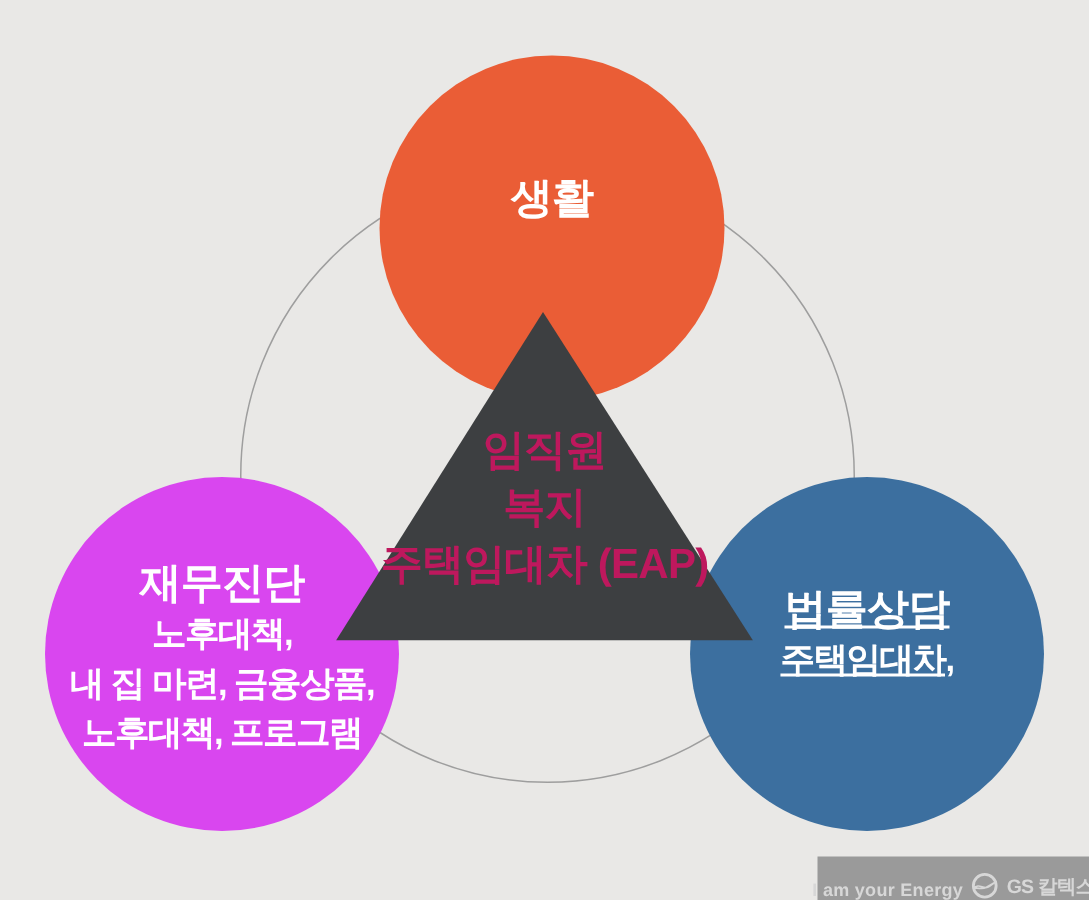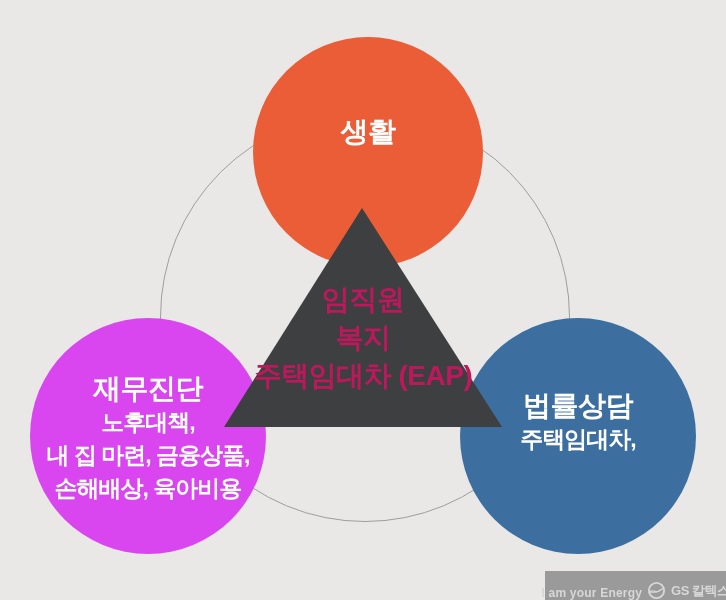--- a/index.html
+++ b/index.html
@@ -56,21 +56,21 @@
     background: #d946ef;
   }
   .bubble-finance .bubble-inner { transform: translateY(2px); }
   .bubble-legal {
     left: 460px;
     top: 318px;
     width: 236px;
     height: 236px;
     background: #3c6f9f;
   }
-  .bubble-legal .bubble-inner { transform: translateY(-14px); }
+  .bubble-legal .bubble-inner { transform: translateY(-14px); text-decoration: underline; }
   .bubble-title {
     font-size: 28px;
     font-weight: 800;
     letter-spacing: -0.5px;
     line-height: 34px;
   }
   .bubble-line {
     font-size: 23px;
     font-weight: 600;
     letter-spacing: -1px;
@@ -139,21 +139,21 @@
     <div class="bubble-inner">
       <div class="bubble-title">생활</div>
     </div>
   </div>
 
   <div class="bubble bubble-finance">
     <div class="bubble-inner">
       <div class="bubble-title">재무진단</div>
       <div class="bubble-line">노후대책,</div>
       <div class="bubble-line">내 집 마련, 금융상품,</div>
-      <div class="bubble-line">손해배상, 육아비용</div>
+      <div class="bubble-line">노후대책, 프로그램</div>
     </div>
   </div>
 
   <div class="bubble bubble-legal">
     <div class="bubble-inner">
       <div class="bubble-title">법률상담</div>
       <div class="bubble-line">주택임대차,</div>
     </div>
   </div>
 

